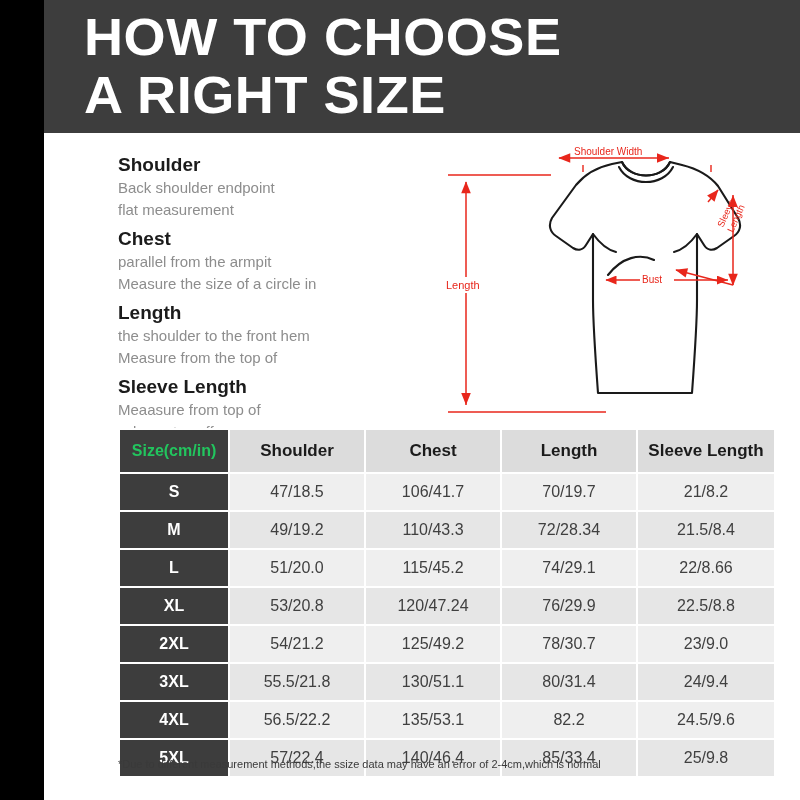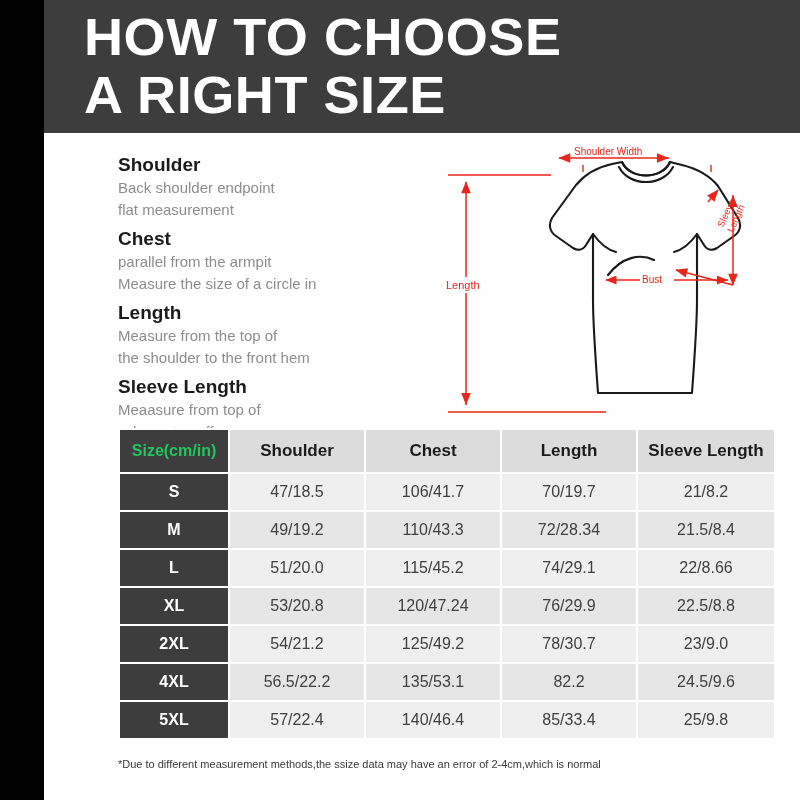--- a/index.html
+++ b/index.html
@@ -148,22 +148,22 @@
   <div class="desc">
     <div class="term">Shoulder</div>
     <div class="body">Back shoulder endpoint</div>
     <div class="body">flat measurement</div>
 
     <div class="term">Chest</div>
     <div class="body">parallel from the armpit</div>
     <div class="body">Measure the size of a circle in</div>
 
     <div class="term">Length</div>
+    <div class="body">the shoulder to the front hem</div>
     <div class="body">Measure from the top of</div>
-    <div class="body">the shoulder to the front hem</div>
 
     <div class="term">Sleeve Length</div>
     <div class="body">Meaasure from top of</div>
     <div class="body">ssleeve tu cuff</div>
   </div>
 
   <div class="diagram">
     <svg width="400" height="285" viewBox="0 0 400 285" xmlns="http://www.w3.org/2000/svg">
       <defs>
         <marker id="arrR" markerWidth="9" markerHeight="9" refX="8" refY="3.2" orient="auto">
@@ -285,20 +285,27 @@
         <td>22.5/8.8</td>
       </tr>
       <tr>
         <td class="sz">2XL</td>
         <td>54/21.2</td>
         <td>125/49.2</td>
         <td>78/30.7</td>
         <td>23/9.0</td>
       </tr>
       <tr>
+        <td class="sz">3XL</td>
+        <td>55.5/21.8</td>
+        <td>130/51.1</td>
+        <td>80/31.4</td>
+        <td>24/9.4</td>
+      </tr>
+      <tr>
         <td class="sz">4XL</td>
         <td>56.5/22.2</td>
         <td>135/53.1</td>
         <td>82.2</td>
         <td>24.5/9.6</td>
       </tr>
       <tr>
         <td class="sz">5XL</td>
         <td>57/22.4</td>
         <td>140/46.4</td>

